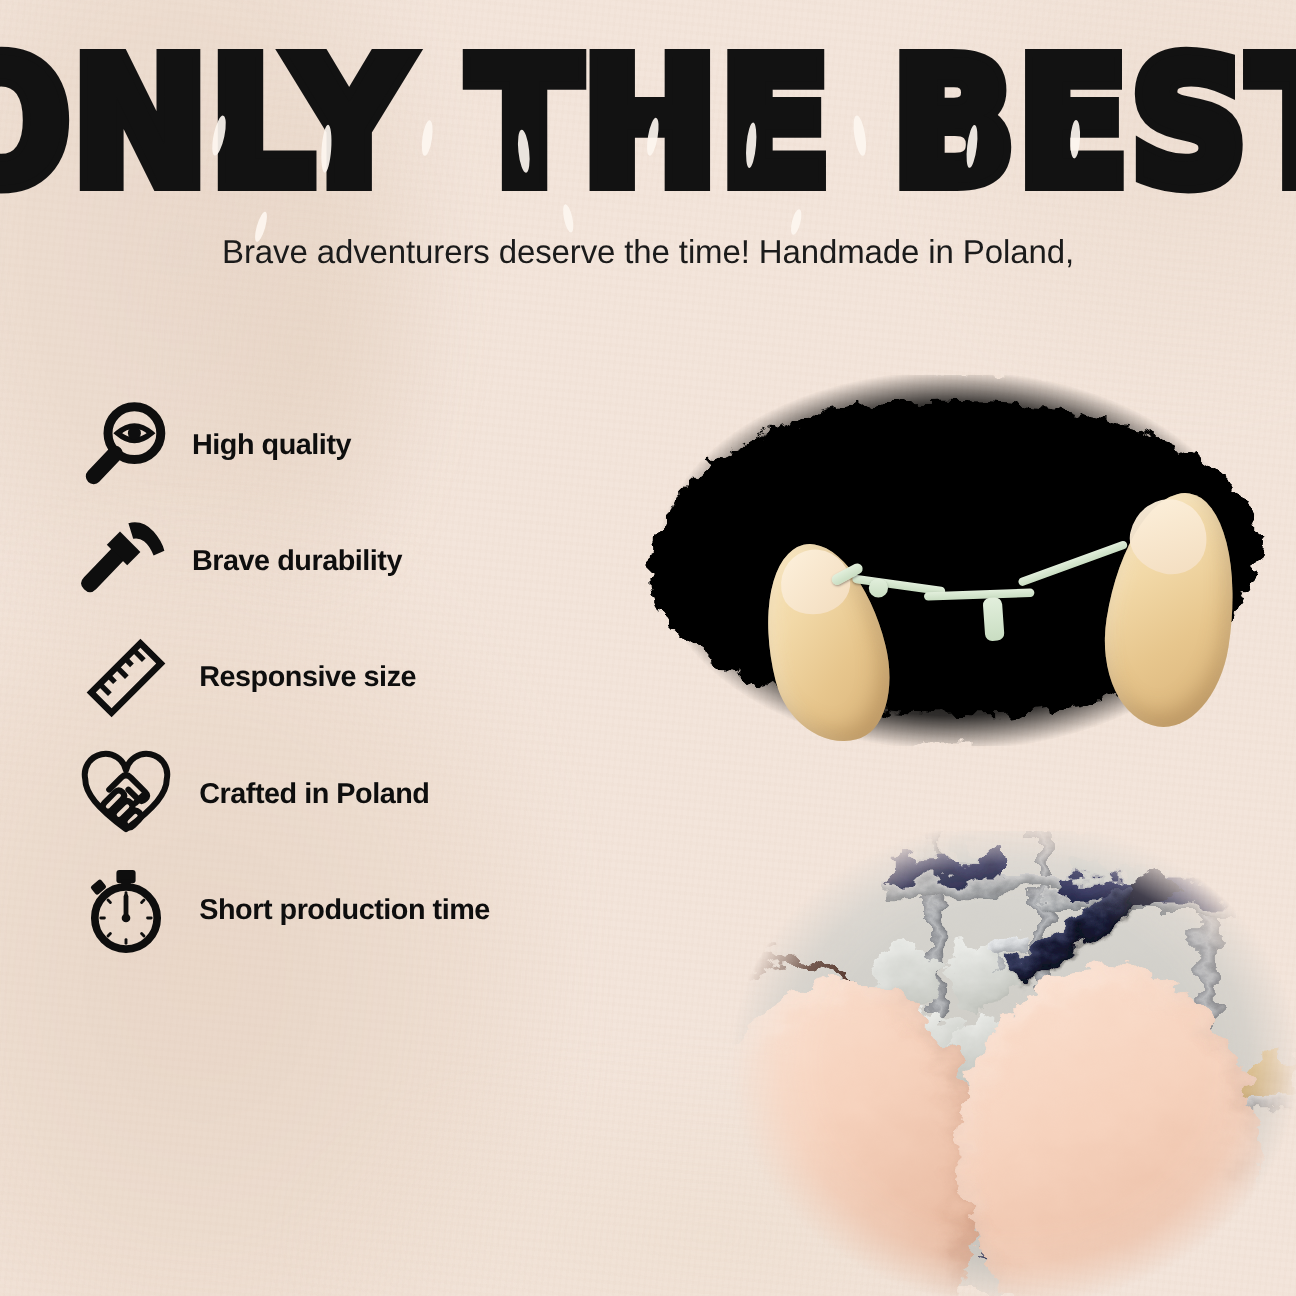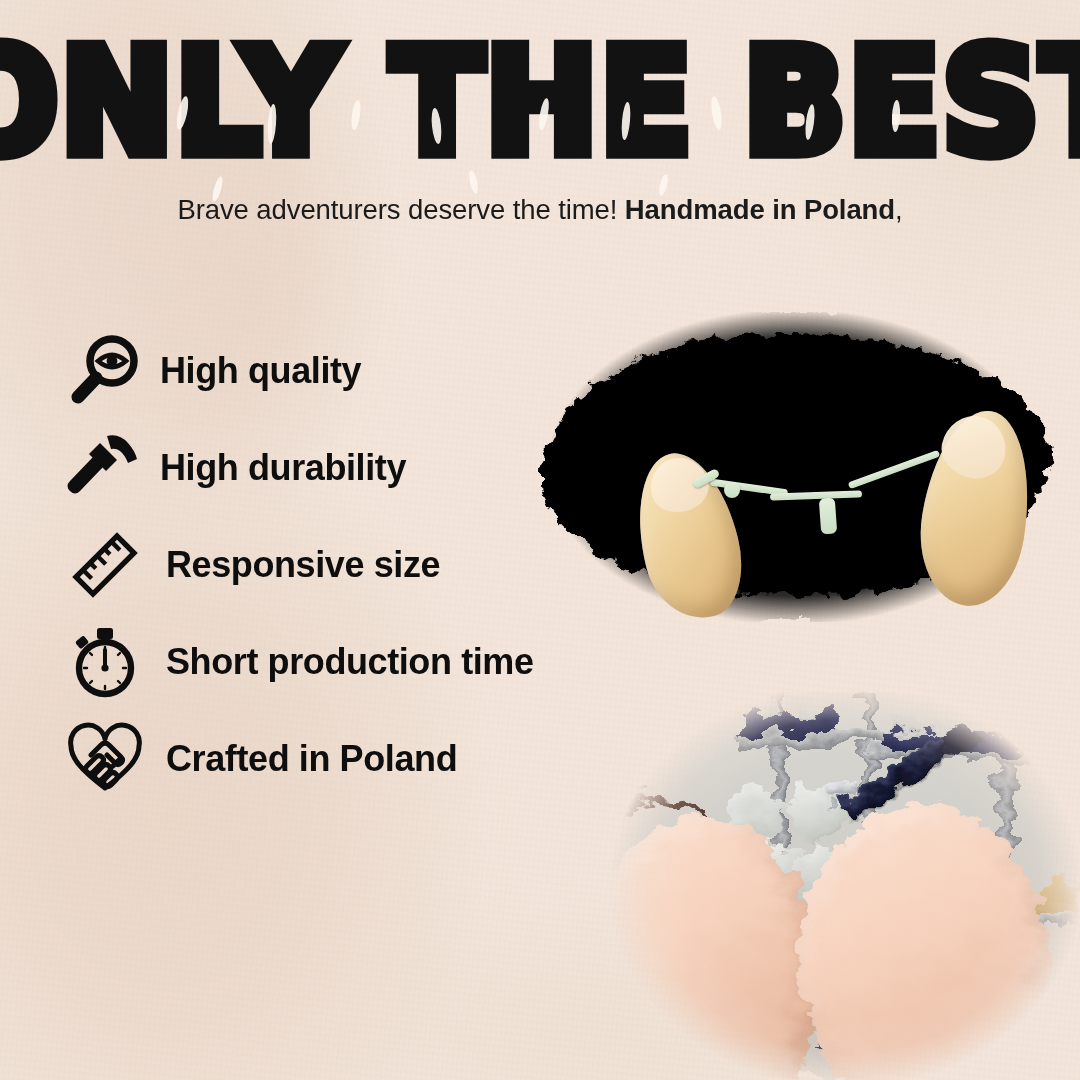--- a/index.html
+++ b/index.html
@@ -85,38 +85,38 @@
 
   
   .subtitle {
     position:absolute; left:0; top:190px; width:1080px;
     text-align:center;
     font-size:27.5px;
     line-height:1.42;
     color:#1b1b1b;
     letter-spacing:-.1px;
   }
-  .subtitle b { font-weight:bold; }
+  .subtitle b { font-weight:normal; }
 
   
   .features {
     position:absolute; left:62px; top:322px;
     width:720px;
   }
   .feature-row {
     display:flex; align-items:center;
     height:97px;
   }
   .feature-icon {
     width:86px; min-width:86px; height:86px;
     display:flex; align-items:center; justify-content:center;
   }
   .feature-icon svg { display:block; }
   .feature-label {
-    font-size:36px;
+    font-size:24px;
     font-weight:bold;
     color:#0e0e0e;
     letter-spacing:-.4px;
     white-space:nowrap;
     margin-left:12px;
   }
   .row-adjustable .feature-label,
   .row-responsive .feature-label,
   .row-short .feature-label,
   .row-crafted .feature-label { margin-left:18px; }
@@ -325,41 +325,57 @@
     <div class="feature-row row-durability">
       <span class="feature-icon">
         <svg width="76" height="76" viewBox="0 0 76 76">
           <g fill="#0e0e0e">
             <path d="M40 6 q12 -3 21 7 q7 8 9 16 l-9 4 q-3 -8 -8 -12 q-4 -3 -9 -2 l-4 -13 z"></path>
             <path d="M33 13 l17 17 l-11 11 l-17 -17 z"></path>
             <path d="M26 27 l10 10 l-23 24 q-5 5 -10 0 q-5 -5 0 -10 z"></path>
           </g>
         </svg>
       </span>
-      <span class="feature-label">High durability</span>
+      <span class="feature-label">Brave durability</span>
     </div>
 
     <div class="feature-row row-adjustable">
       <span class="feature-icon">
         <svg width="74" height="74" viewBox="0 0 74 74">
           <g transform="rotate(-45 37 37)">
             <rect x="8" y="25" width="58" height="24" fill="none" stroke="#0e0e0e" stroke-width="5.4"></rect>
             <g stroke="#0e0e0e" stroke-width="4.4">
               <line x1="18" y1="25" x2="18" y2="37"></line>
               <line x1="28" y1="25" x2="28" y2="33"></line>
               <line x1="38" y1="25" x2="38" y2="37"></line>
               <line x1="48" y1="25" x2="48" y2="33"></line>
               <line x1="58" y1="25" x2="58" y2="37"></line>
             </g>
           </g>
         </svg>
       </span>
       <span class="feature-label">Responsive size</span>
     </div>
 
+
+    <div class="feature-row row-crafted">
+      <span class="feature-icon">
+        <svg width="80" height="74" viewBox="0 0 80 74">
+          <g fill="none" stroke="#0e0e0e" stroke-width="5" stroke-linejoin="round" stroke-linecap="round">
+            <path d="M40 66 C 16 48 6 36 6 24 A 17 17 0 0 1 40 17 A 17 17 0 0 1 74 24 C 74 36 64 48 40 66 Z"></path>
+            <path d="M26 33 l10 -10 q4 -4 8 0 l12 12 q3 3 0 6 q-3 3 -6 0 l-8 -8"></path>
+            <path d="M22 44 l9 -9 q3 -3 6 0 q3 3 0 6 l-9 9 q-3 3 -6 0 q-3 -3 0 -6 z"></path>
+            <path d="M31 51 l7 -7 q3 -3 6 0 q3 3 0 6 l-7 7 q-3 3 -6 0 q-3 -3 0 -6 z"></path>
+            <path d="M40 57 l5 -5 q3 -3 6 0 q3 3 0 6 l-5 5 q-3 3 -6 0 q-3 -3 0 -6 z"></path>
+            <path d="M48 44 l6 -6"></path>
+          </g>
+        </svg>
+      </span>
+      <span class="feature-label">Crafted in Poland</span>
+    </div>
 
     <div class="feature-row row-short">
       <span class="feature-icon">
         <svg width="74" height="78" viewBox="0 0 74 78">
           <circle cx="37" cy="45" r="26" fill="none" stroke="#0e0e0e" stroke-width="6.4"></circle>
           <rect x="29" y="5" width="16" height="11" rx="2.5" fill="#0e0e0e"></rect>
           <rect x="33" y="13" width="8" height="7" fill="#0e0e0e"></rect>
           <rect x="9" y="15" width="11" height="9" rx="2" fill="#0e0e0e" transform="rotate(-40 14 20)"></rect>
           <line x1="37" y1="45" x2="37" y2="27" stroke="#0e0e0e" stroke-width="4" stroke-linecap="round"></line>
           <circle cx="37" cy="45" r="3.6" fill="#0e0e0e"></circle>
@@ -371,36 +387,20 @@
             <line x1="52" y1="30" x2="50" y2="32"></line>
             <line x1="52" y1="60" x2="50" y2="58"></line>
             <line x1="22" y1="60" x2="24" y2="58"></line>
             <line x1="22" y1="30" x2="24" y2="32"></line>
           </g>
         </svg>
       </span>
       <span class="feature-label">Short production time</span>
     </div>
 
-    <div class="feature-row row-crafted">
-      <span class="feature-icon">
-        <svg width="80" height="74" viewBox="0 0 80 74">
-          <g fill="none" stroke="#0e0e0e" stroke-width="5" stroke-linejoin="round" stroke-linecap="round">
-            <path d="M40 66 C 16 48 6 36 6 24 A 17 17 0 0 1 40 17 A 17 17 0 0 1 74 24 C 74 36 64 48 40 66 Z"></path>
-            <path d="M26 33 l10 -10 q4 -4 8 0 l12 12 q3 3 0 6 q-3 3 -6 0 l-8 -8"></path>
-            <path d="M22 44 l9 -9 q3 -3 6 0 q3 3 0 6 l-9 9 q-3 3 -6 0 q-3 -3 0 -6 z"></path>
-            <path d="M31 51 l7 -7 q3 -3 6 0 q3 3 0 6 l-7 7 q-3 3 -6 0 q-3 -3 0 -6 z"></path>
-            <path d="M40 57 l5 -5 q3 -3 6 0 q3 3 0 6 l-5 5 q-3 3 -6 0 q-3 -3 0 -6 z"></path>
-            <path d="M48 44 l6 -6"></path>
-          </g>
-        </svg>
-      </span>
-      <span class="feature-label">Crafted in Poland</span>
-    </div>
-
   </div>
 
   <div class="photo" id="photo-top">
     <div class="torn-top"></div>
     <div class="torn-top-2"></div>
 
     <div class="finger" id="finger-left"></div>
     <div class="nail" id="nail-left"></div>
     <div class="finger" id="finger-right"></div>
     <div class="nail" id="nail-right"></div>

